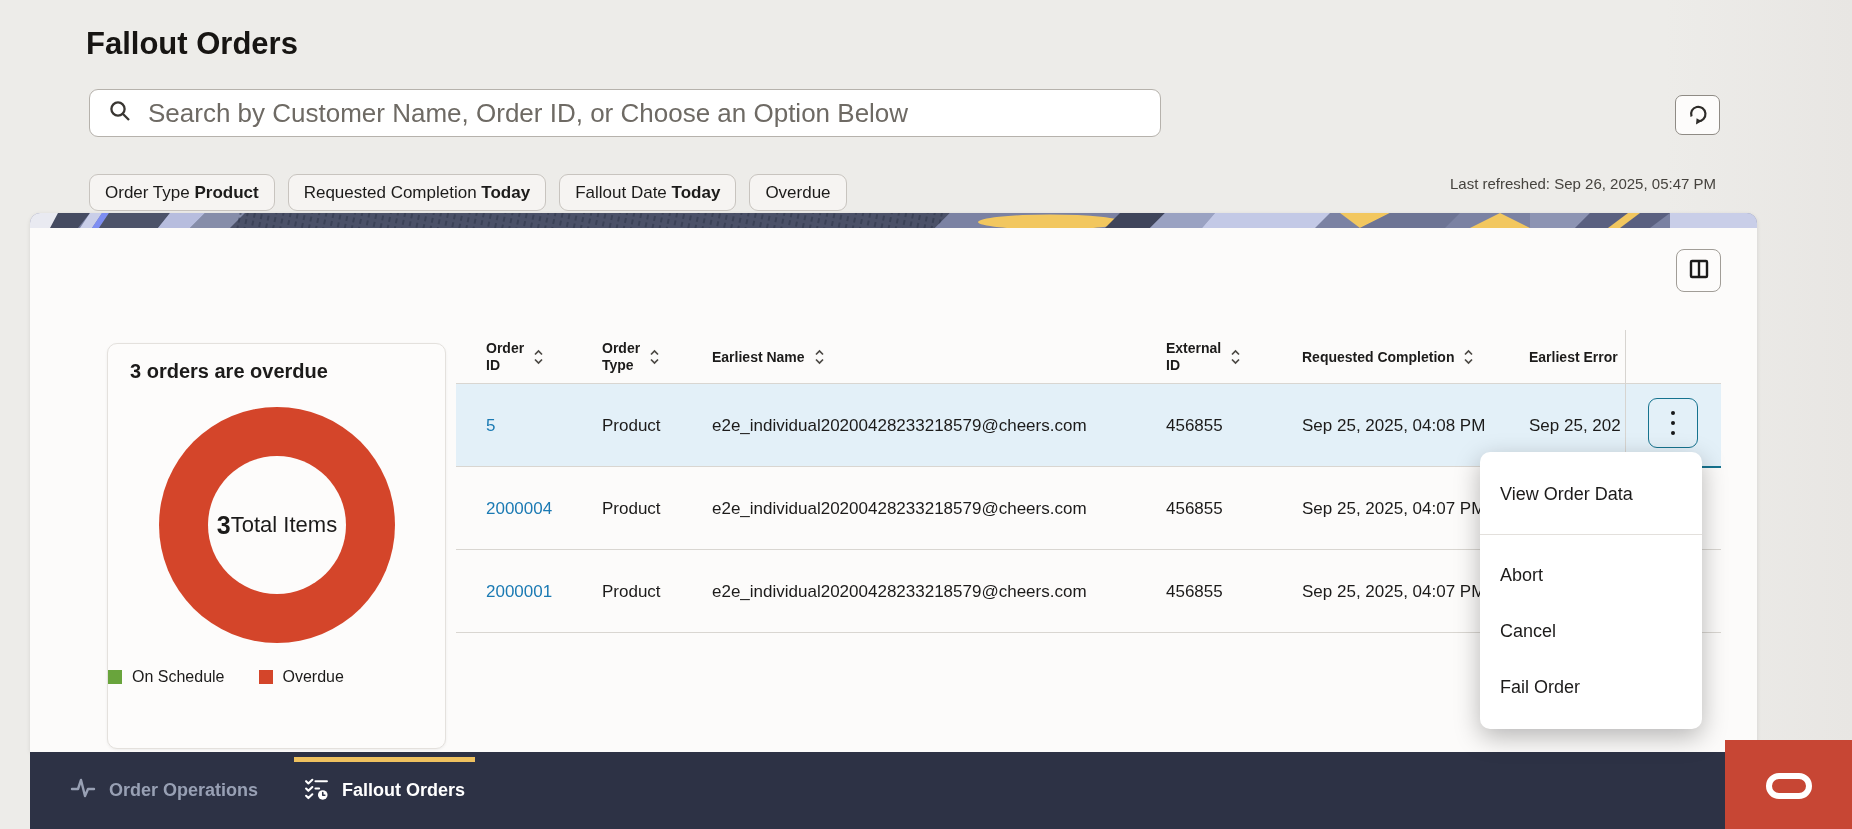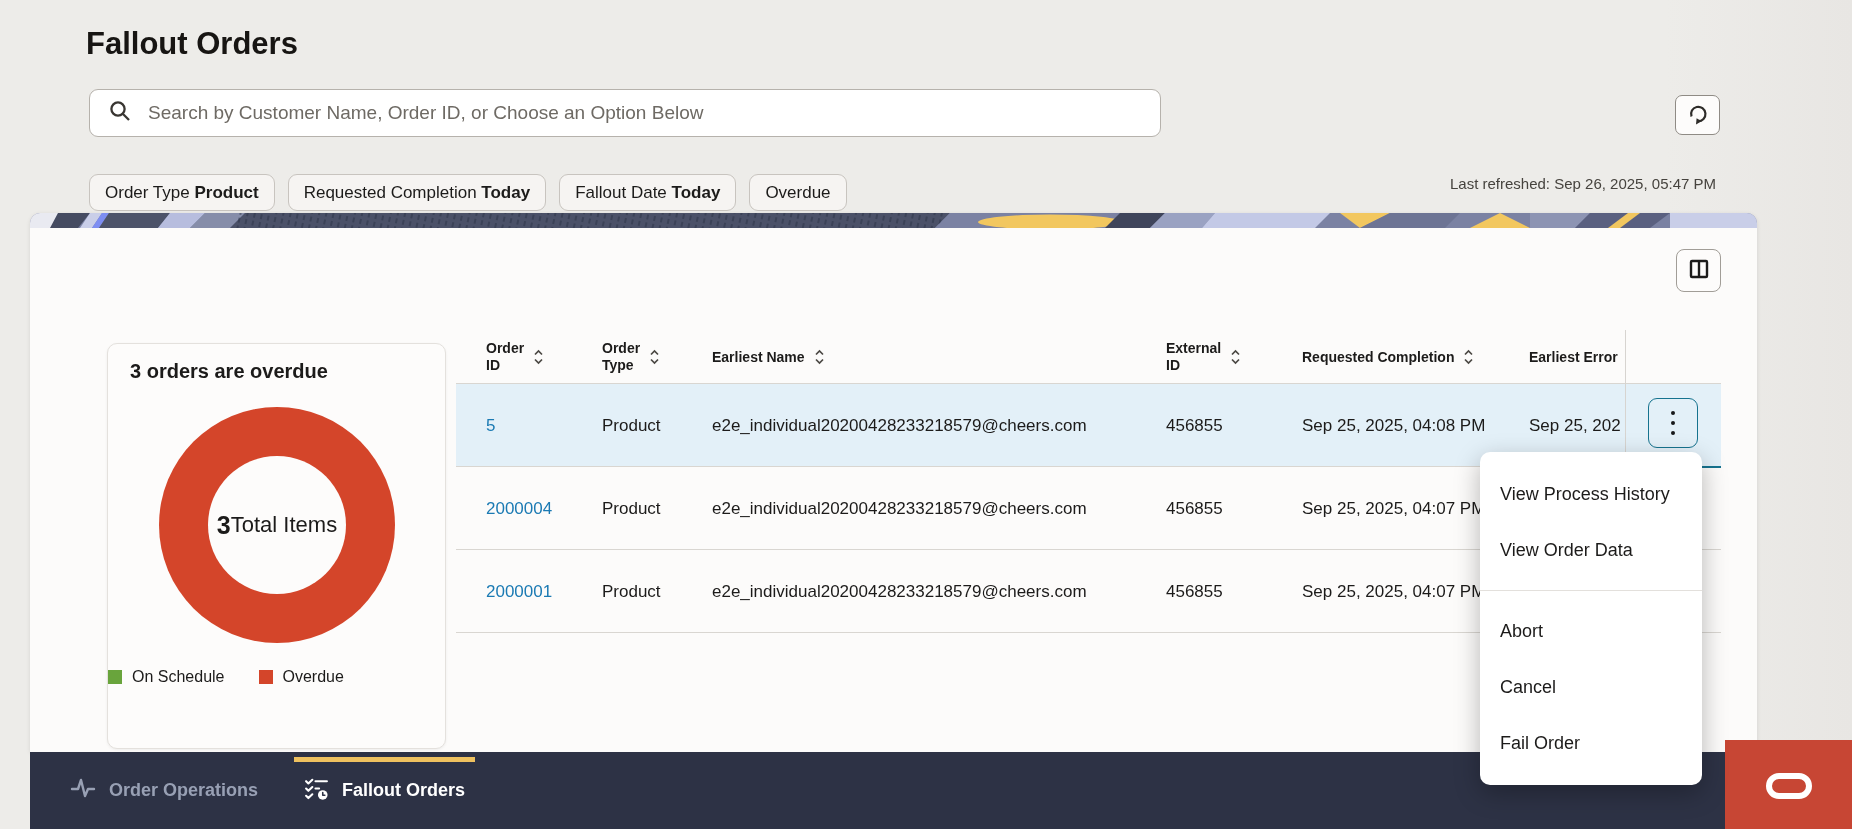--- a/index.html
+++ b/index.html
@@ -11,21 +11,21 @@
     background:linear-gradient(90deg,#edece9 0%,#edece9 90%,#e8e6e3 100%);
   }
   
   .page-title { position:absolute; left:86px; top:26px; font-size:31px; font-weight:bold; color:#171513; }
   .search-bar {
     position:absolute; left:89px; top:89px; width:1072px; height:48px;
     background:#fff; border:1px solid #b6b2ac; border-radius:9px;
     display:flex; align-items:center; padding:0 18px; gap:16px;
   }
   .search-bar svg { flex:0 0 auto; }
-  .search-input { flex:1; border:none; outline:none; background:transparent; font-family:inherit; font-size:19px; color:#1c1b1a; }
+  .search-input { flex:1; border:none; outline:none; background:transparent; font-family:inherit; font-size:26px; color:#1c1b1a; }
   .search-input::placeholder { color:#6e6a64; }
   .refresh-button {
     position:absolute; left:1675px; top:95px; width:45px; height:40px;
     background:#fdfcfb; border:1px solid #8f8b85; border-radius:7px;
     display:flex; align-items:center; justify-content:center; cursor:pointer;
   }
   .last-refreshed { position:absolute; right:136px; top:147px; font-size:15px; color:#46433e;margin-top:28px; }
   .chips { position:absolute; left:89px; top:150px; display:flex; gap:13px;margin-top:24px; }
   .chip {
     height:37px; padding:0 15px; display:inline-flex; align-items:center; white-space:pre;
@@ -267,21 +267,20 @@
     <div class="cell" style="left:256px">e2e_individual20200428233218579@cheers.com</div>
     <div class="cell" style="left:710px">456855</div>
     <div class="cell" style="left:846px">Sep 25, 2025, 04:07 PM</div>
     <div class="cell clip" style="left:1073px;width:95px"></div>
   </div>
 
   <div class="col-divider"></div>
 </div>
 
 <div class="menu">
-  <div class="menu-item">View Process History</div>
   <div class="menu-item">View Order Data</div>
   <div class="menu-divider"></div>
   <div class="menu-item">Abort</div>
   <div class="menu-item">Cancel</div>
   <div class="menu-item">Fail Order</div>
 </div>
 
 <nav class="bottom-nav" style="background: rgb(45, 50, 69);">
   <div class="nav-item inactive">
     <span>

